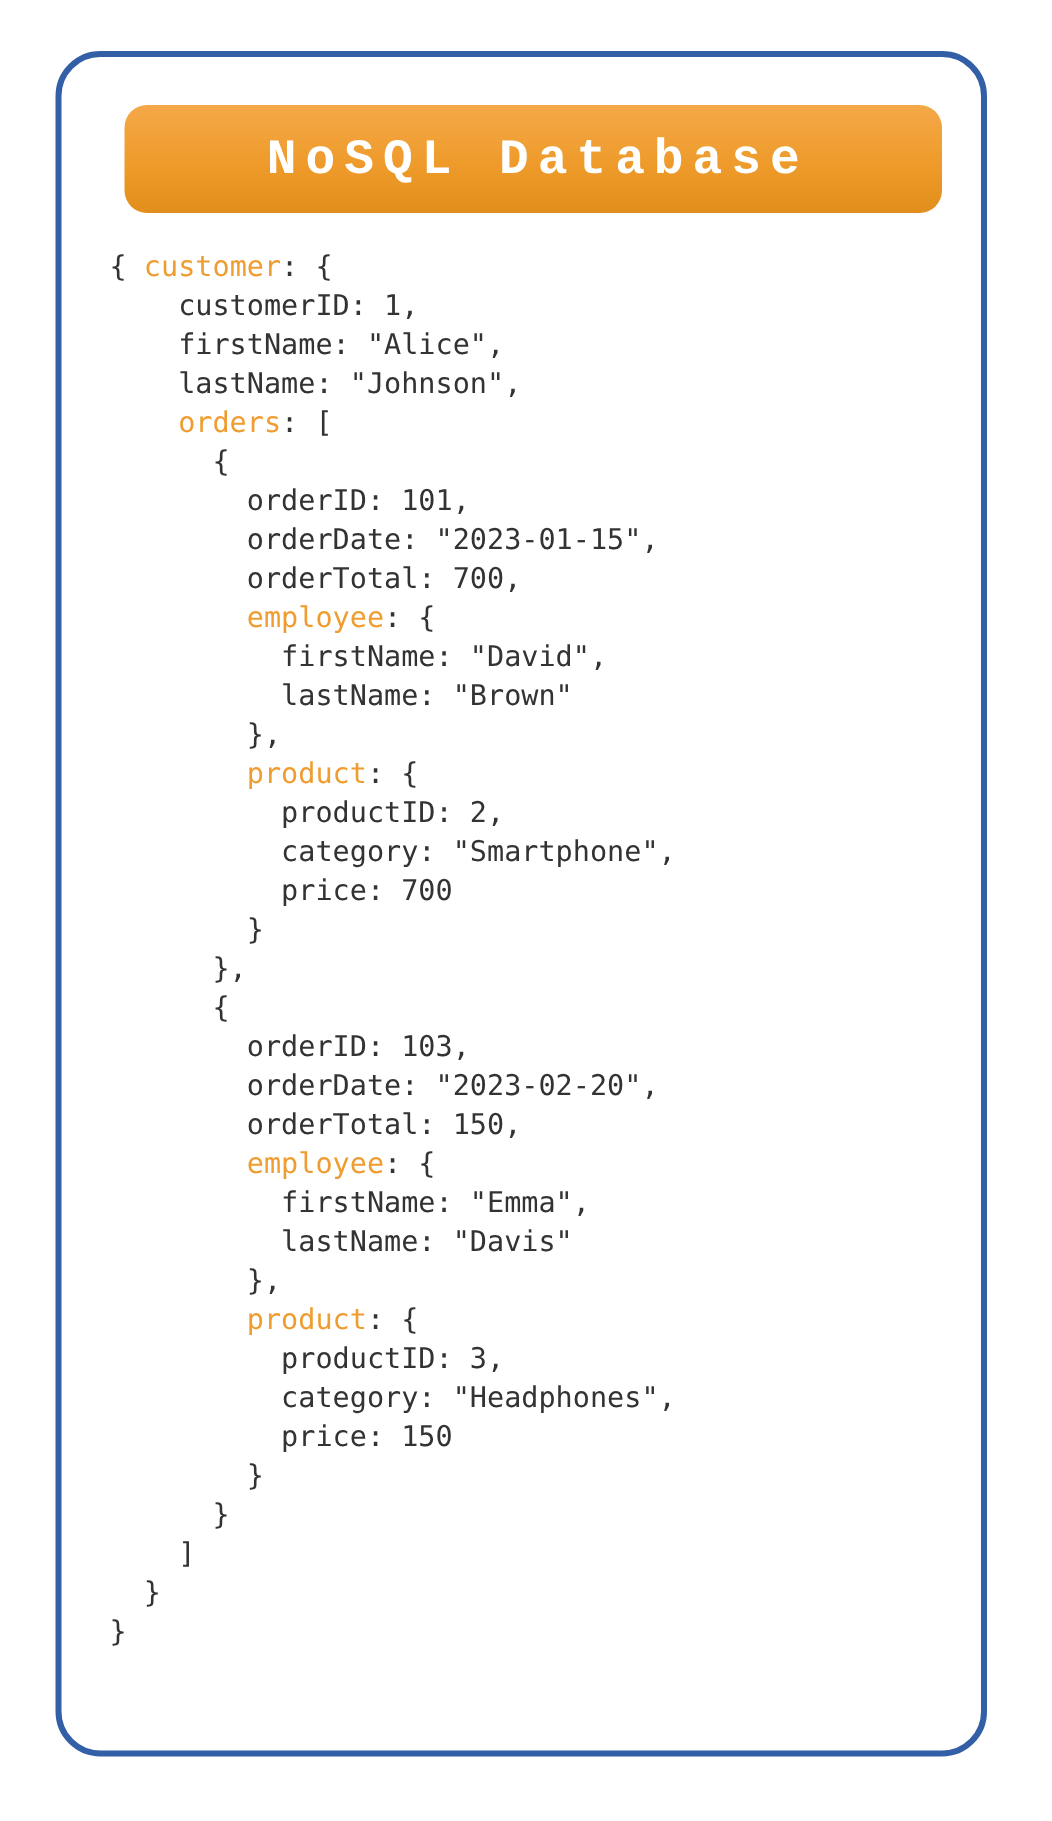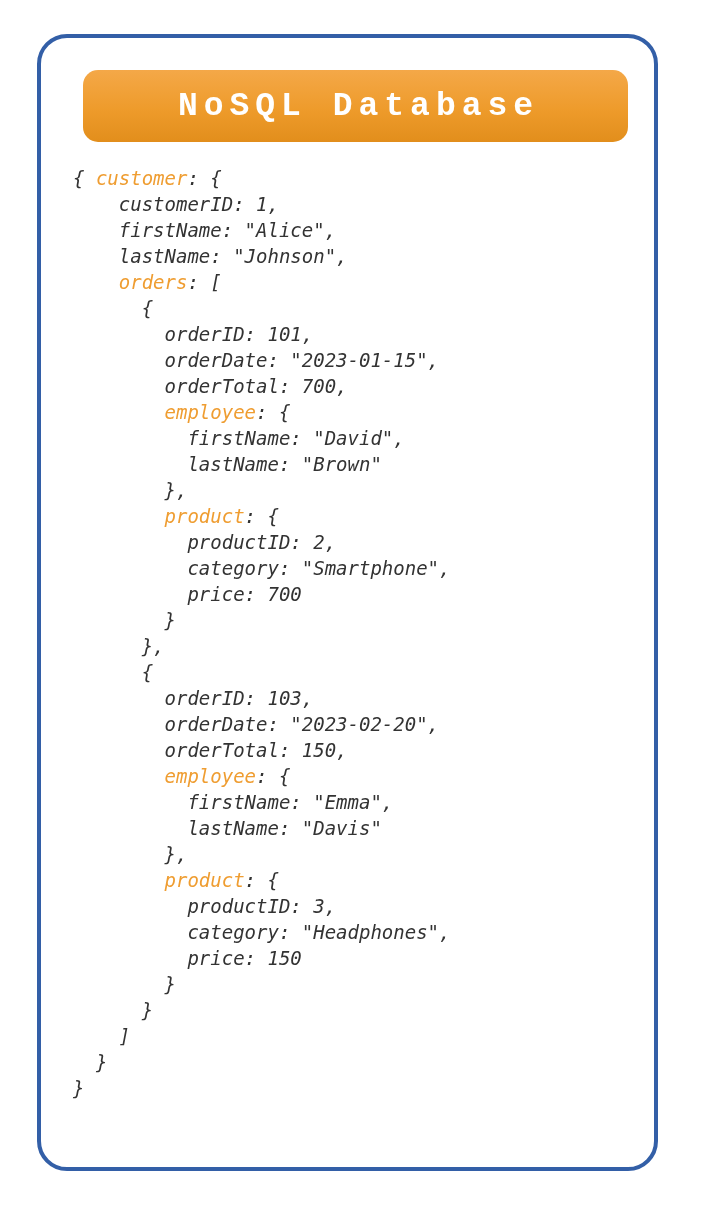--- a/index.html
+++ b/index.html
@@ -50,21 +50,21 @@
   .code{
     position:absolute;
     left:32px;top:127px;
     margin:0;
     font-family:"DejaVu Sans Mono",monospace;
     font-size:19px;
     line-height:26px;
     color:var(--code-color);
     white-space:pre;
   }
-  .code-line{white-space:pre;font-style:italic;}
+  .code-line{white-space:pre;}
   .tok-key{color:var(--key-color);}
   .tok-plain{color:var(--code-color);}
 </style>
 </head>
 <body>
 
 <div class="panel">
   <div class="header">
     <span class="header-title">NoSQL Database</span>
   </div>

